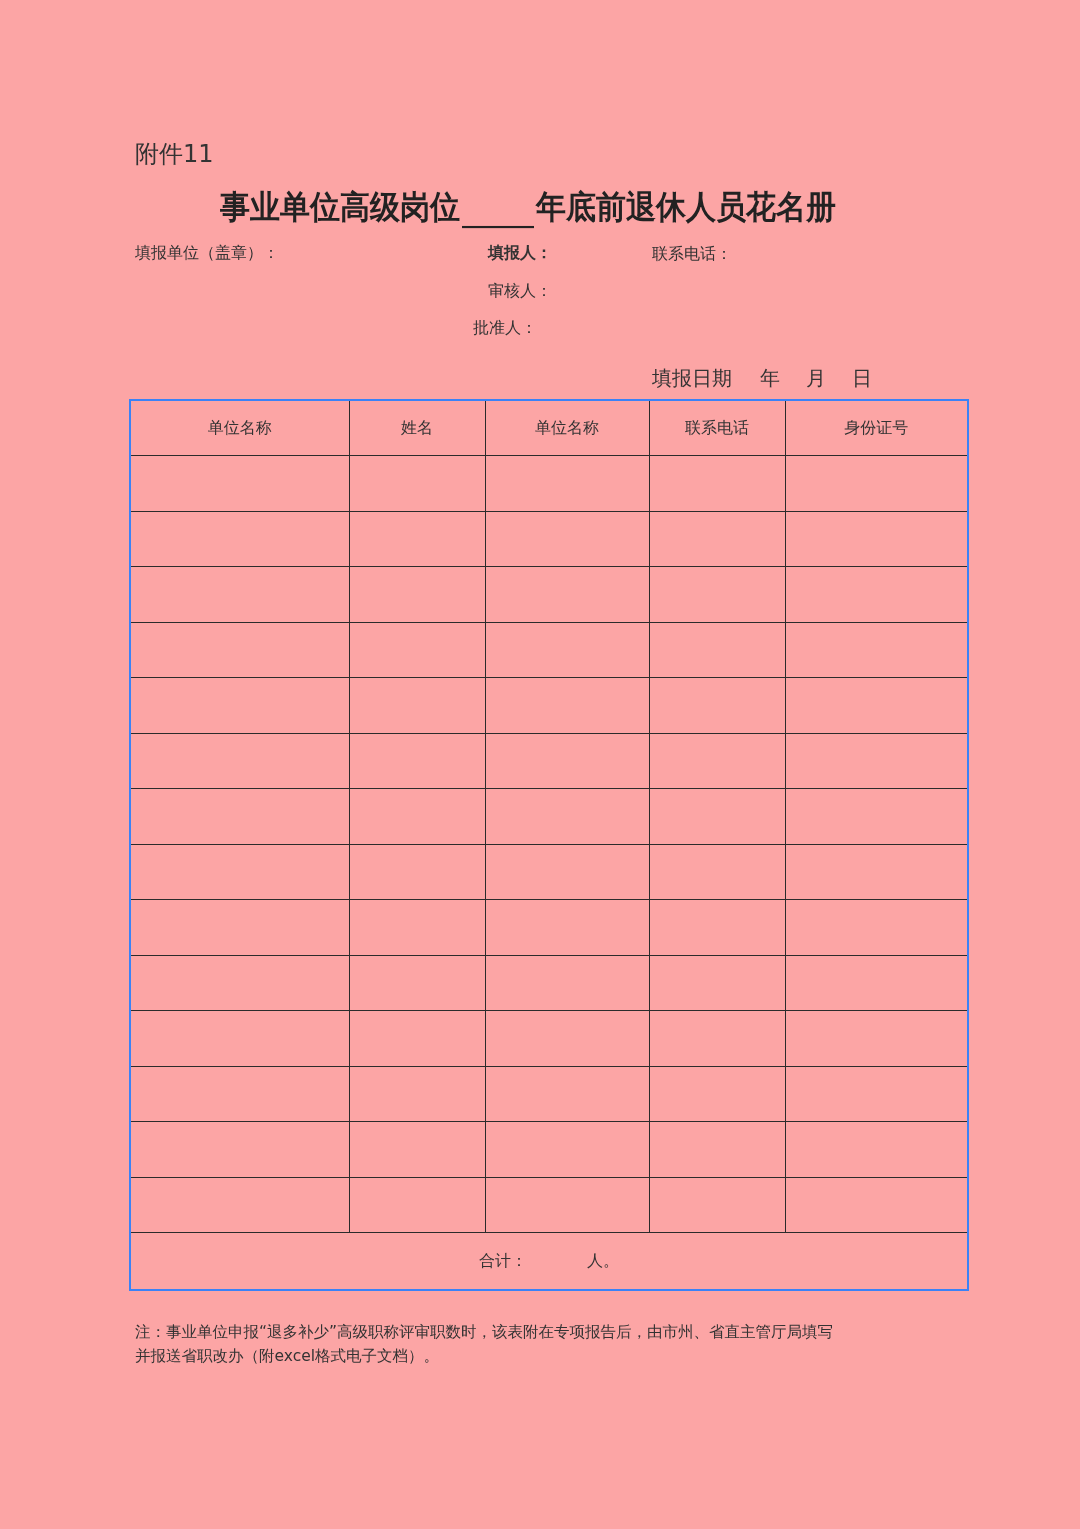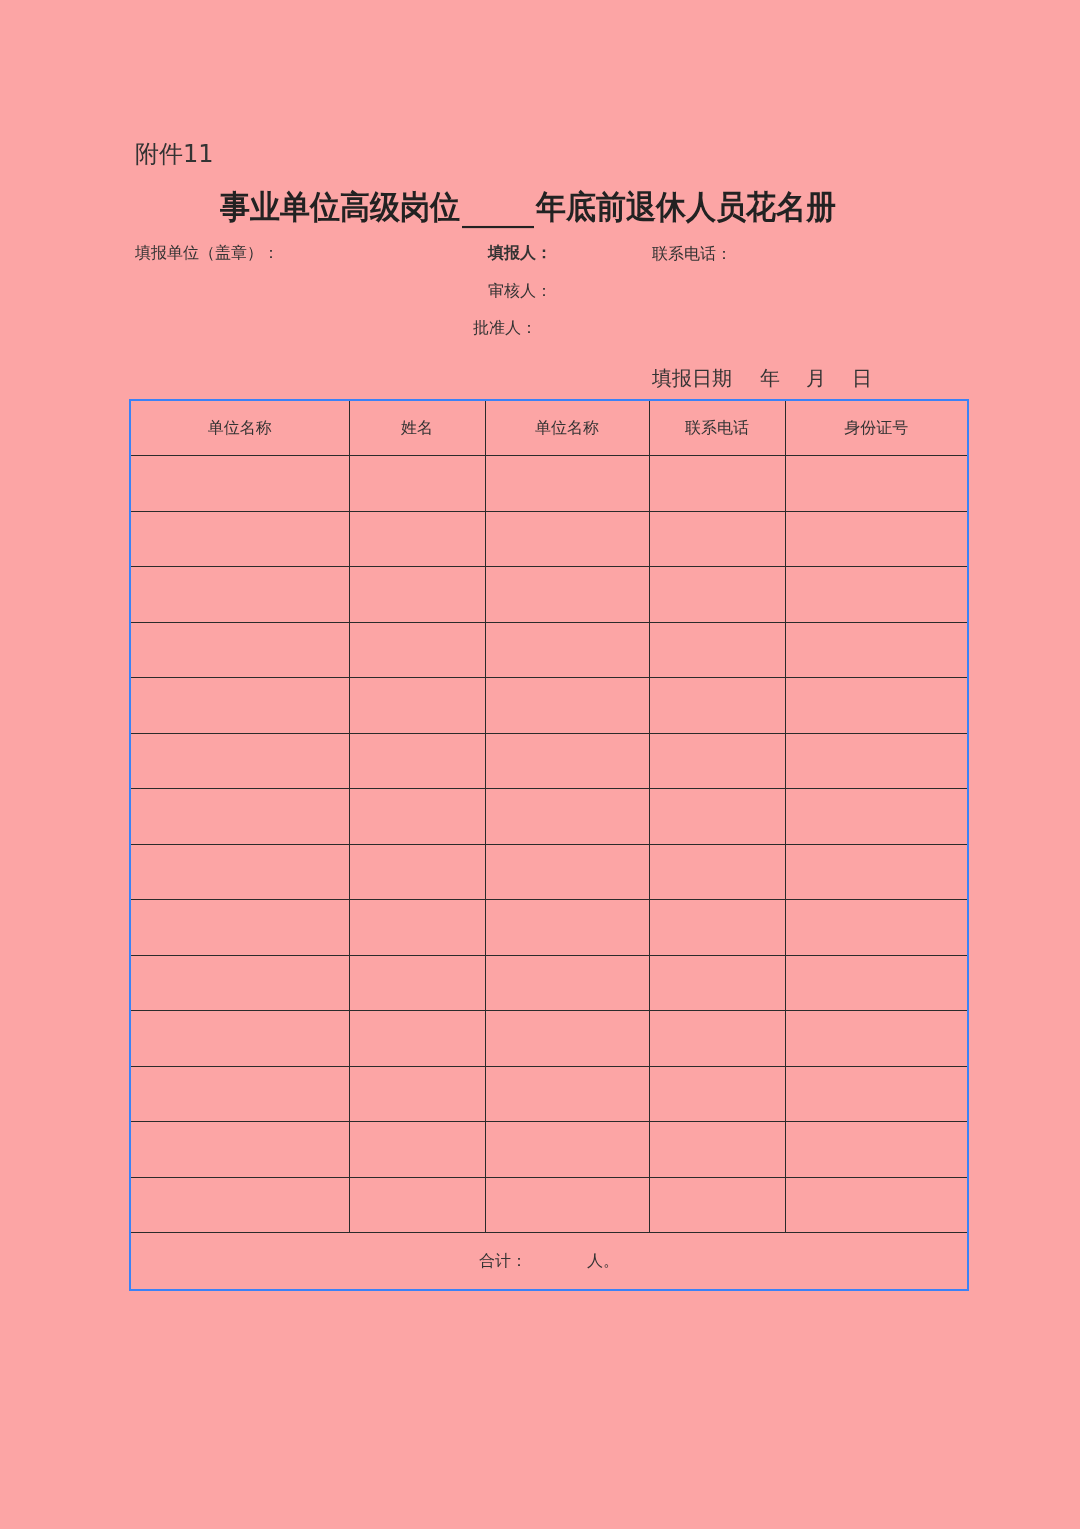--- a/index.html
+++ b/index.html
@@ -249,14 +249,18 @@
       </tbody>
     <tfoot>
       <tr>
         <td colspan="5" class="total-cell">
           <span class="total-label">合计：</span><span>人。</span>
         </td>
       </tr>
     </tfoot>
   </table>
 
+  <div class="note">
+    <div>注：事业单位申报“退多补少”高级职称评审职数时，该表附在专项报告后，由市州、省直主管厅局填写</div>
+    <div>并报送省职改办（附excel格式电子文档）。</div>
+  </div>
 
 </div>
 
 </body></html>

